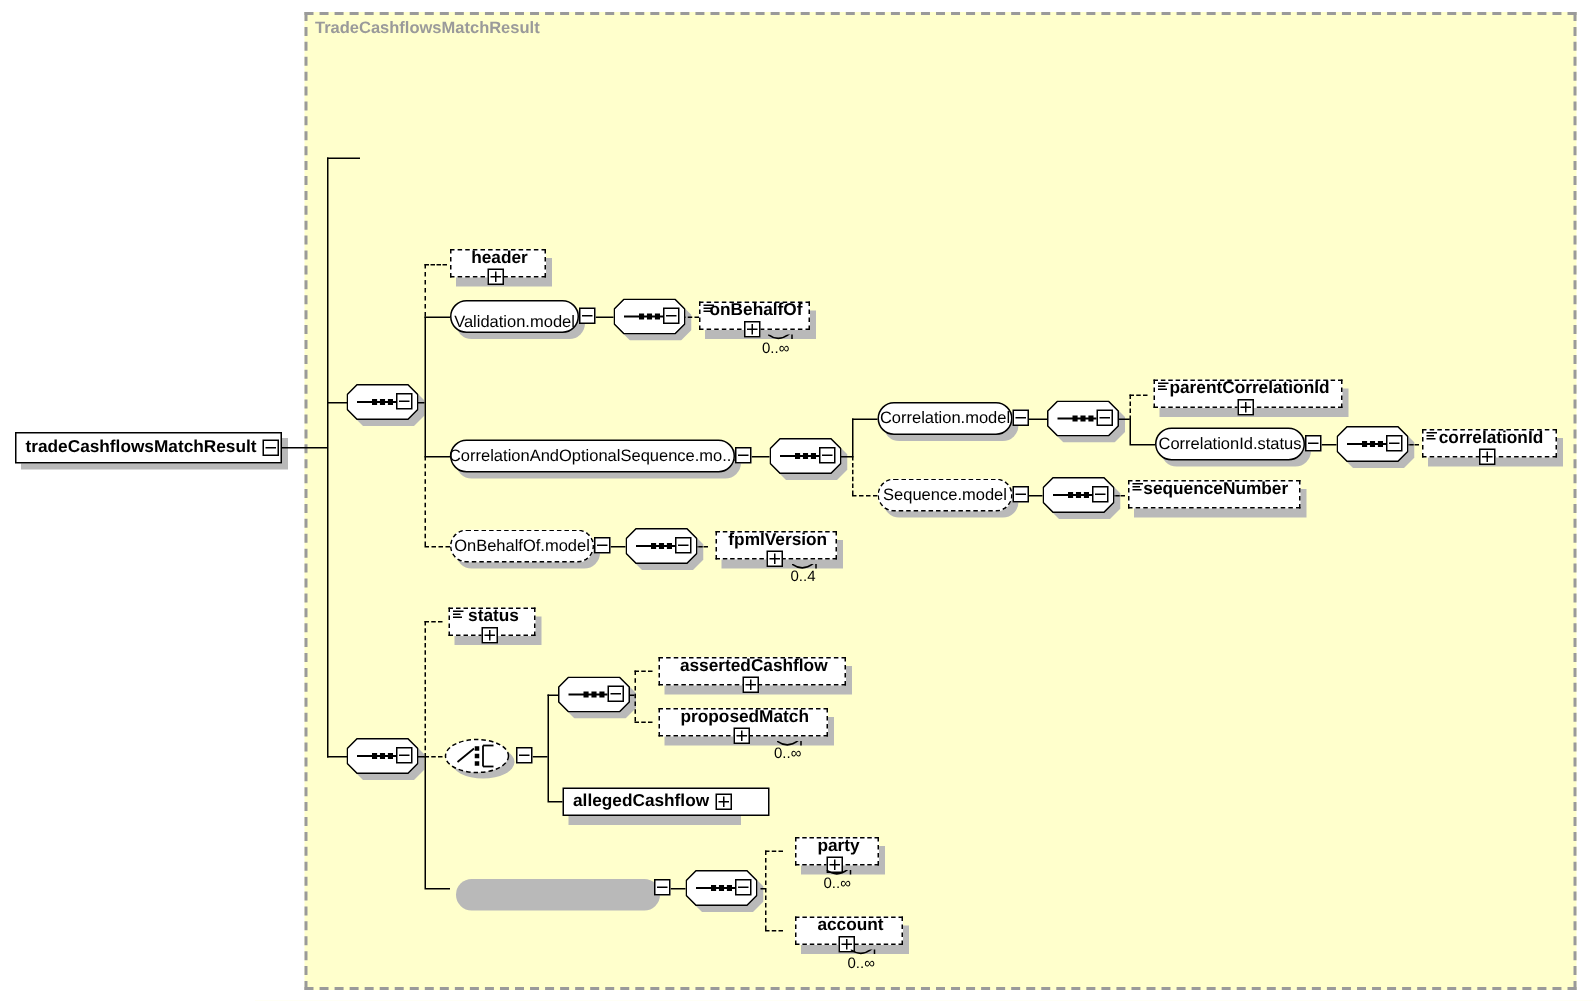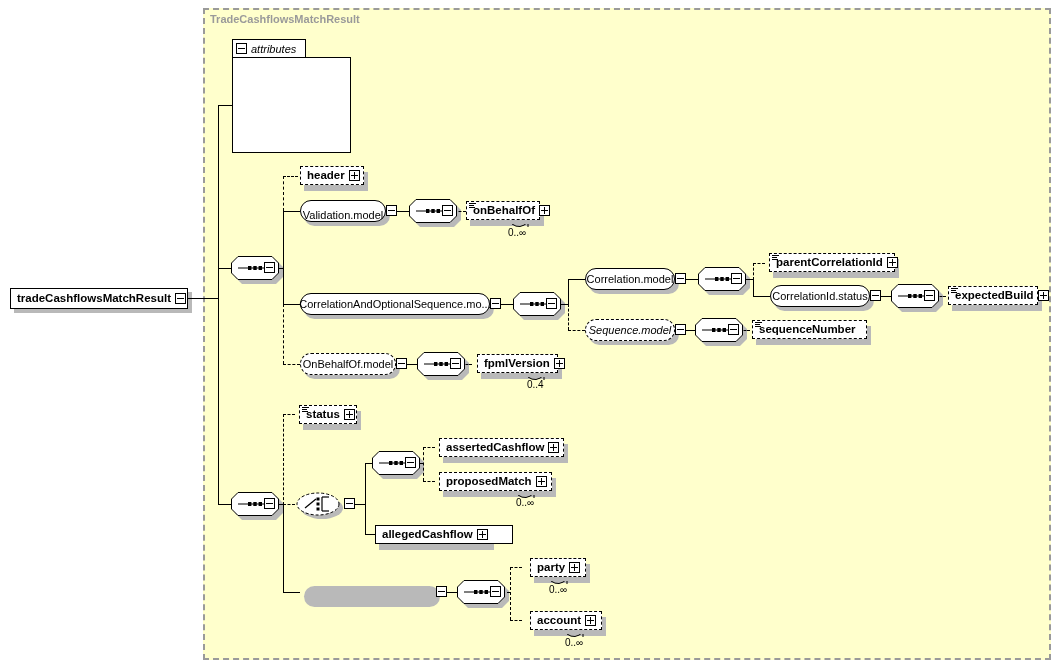--- a/index.html
+++ b/index.html
@@ -21,21 +21,21 @@
   .attr-body{position:absolute;left:0;top:18px;border:1px solid #000;background:#fff;box-sizing:border-box;z-index:2;}
 
   
   .tog{width:11px;height:11px;border:1px solid #000;background:#fff;position:relative;box-sizing:border-box;flex:0 0 auto;}
   .tog::before{content:"";position:absolute;left:1px;right:1px;top:4px;height:1px;background:#000;}
   .tog.plus::after{content:"";position:absolute;top:1px;bottom:1px;left:4px;width:1px;background:#000;}
 
   
   .nodebox{position:absolute;box-sizing:border-box;background:#fff;border:1px solid #000;
            display:flex;align-items:center;height:20px;white-space:nowrap;}
-  .nodebox.dashed{border:1px dashed #000;}
+  .nodebox.dashed{border:1px dashed #000;flex-direction:column;}
   .nodebox .lbl{font-size:11.5px;font-weight:bold;color:#000;padding:0 4px 0 6px;line-height:1;}
   .shadow{position:absolute;background:#b9b9b9;z-index:0;}
 
   
   .attrmark{position:absolute;left:2px;top:1px;width:7px;height:5px;}
   .attrmark i{display:block;height:1px;background:#000;margin-bottom:1px;}
   .attrmark i:nth-child(1){width:7px;}
   .attrmark i:nth-child(2){width:5px;}
   .attrmark i:nth-child(3){width:6px;}
 
@@ -66,42 +66,20 @@
   .tbox{position:absolute;z-index:3;}
 </style>
 </head>
 <body>
 
 <div id="canvas">
 
   <div class="type-container" style="left:203px;top:8px;width:848px;height:652px;"></div>
   <div class="type-title" style="left:210px;top:13px;">TradeCashflowsMatchResult</div>
 
-  <div class="attr-pane" style="left:232px;top:39px;width:119px;height:114px;">
-    <div class="attr-body" style="width:119px;height:96px;"></div>
-    <div class="attr-tab" style="width:74px;">
-      <span class="tog"></span>
-      <span class="attr-tab-label">attributes</span>
-    </div>
-
-    <div class="shadow" style="left:16px;top:30px;width:82px;height:19px;"></div>
-    <div class="nodebox" style="left:13px;top:27px;width:82px;height:19px;justify-content:center;">
-      <span class="lbl" style="padding:0 6px;">fpmlVersion</span>
-    </div>
-
-    <div class="shadow" style="left:16px;top:58px;width:92px;height:19px;"></div>
-    <div class="nodebox dashed" style="left:13px;top:55px;width:92px;height:19px;justify-content:center;">
-      <span class="lbl" style="padding:0 6px;">expectedBuild</span>
-    </div>
-
-    <div class="shadow" style="left:16px;top:86px;width:76px;height:19px;"></div>
-    <div class="nodebox dashed" style="left:13px;top:83px;width:76px;height:19px;justify-content:center;">
-      <span class="lbl" style="padding:0 6px;">actualBuild</span>
-    </div>
-  </div>
 
   <div class="shadow" style="left:14px;top:292px;width:178px;height:21px;"></div>
   <div class="nodebox" style="left:10px;top:288px;width:178px;height:21px;">
     <span class="lbl" style="flex:1 1 auto;">tradeCashflowsMatchResult</span>
     <span class="tog" style="margin-right:3px;"></span>
   </div>
 
   <div class="ln lnh" style="left:188px;top:298px;width:30px;"></div>
   <div class="ln lnv" style="left:218px;top:105px;height:400px;"></div>
 
@@ -292,27 +270,27 @@
   </div>
   <div class="dln dlnh" style="left:936px;top:296px;width:10px;"></div>
 
   <div class="shadow" style="left:952px;top:292px;width:90px;height:19px;"></div>
   <div class="nodebox dashed" style="left:948px;top:286px;width:90px;height:19px;">
     <span class="attrmark">
         <i></i>
         <i></i>
         <i></i>
       </span>
-    <span class="lbl">expectedBuild</span>
+    <span class="lbl">correlationId</span>
     <span class="tog plus" style="margin-right:3px;"></span>
   </div>
 
   <div class="dln dlnh" style="left:568px;top:330px;width:17px;"></div>
   <div class="modelshadow" style="left:589px;top:324px;width:90px;height:21px;"></div>
-  <div class="modelbox dashed" style="left:585px;top:319px;width:90px;font-style:italic;">
+  <div class="modelbox dashed" style="left:585px;top:319px;width:90px;">
     <span class="lbl">Sequence.model</span>
   </div>
   <div class="tbox" style="left:675px;top:324px;">
     <span class="tog" style="display:block;"></span>
   </div>
   <div class="ln lnh" style="left:686px;top:330px;width:9px;"></div>
 
   <div class="compshadow" style="left:699px;top:322px;">
     <svg width="48" height="24" viewBox="0 0 48 24">
         <polygon points="7,0 41,0 48,7 48,17 41,24 7,24 0,17 0,7" fill="#b9b9b9"></polygon>

